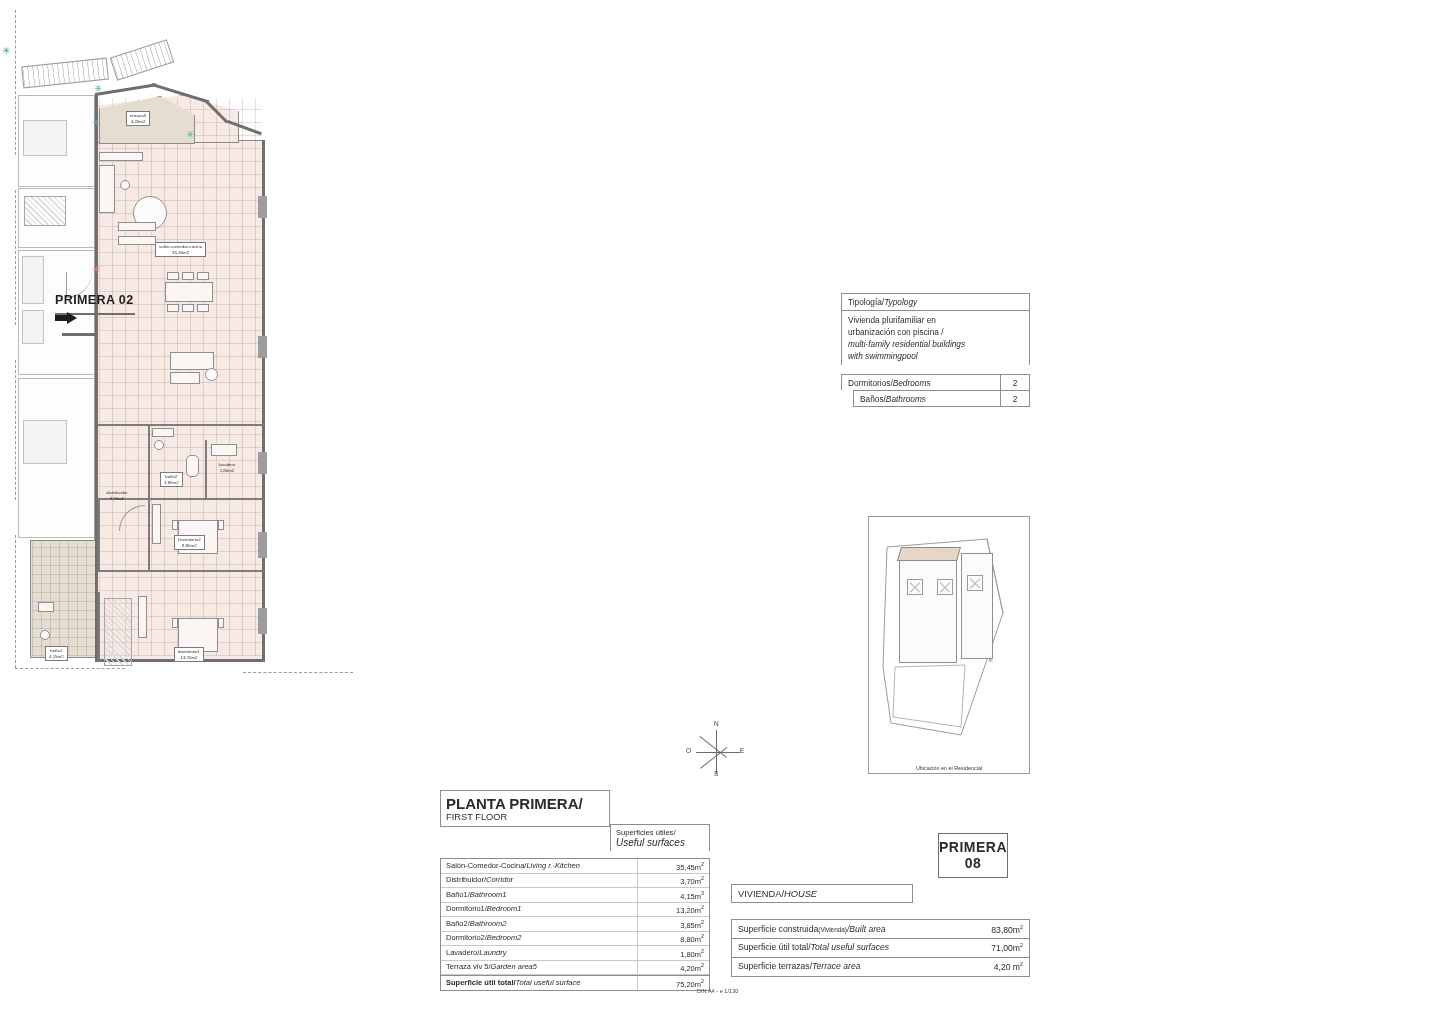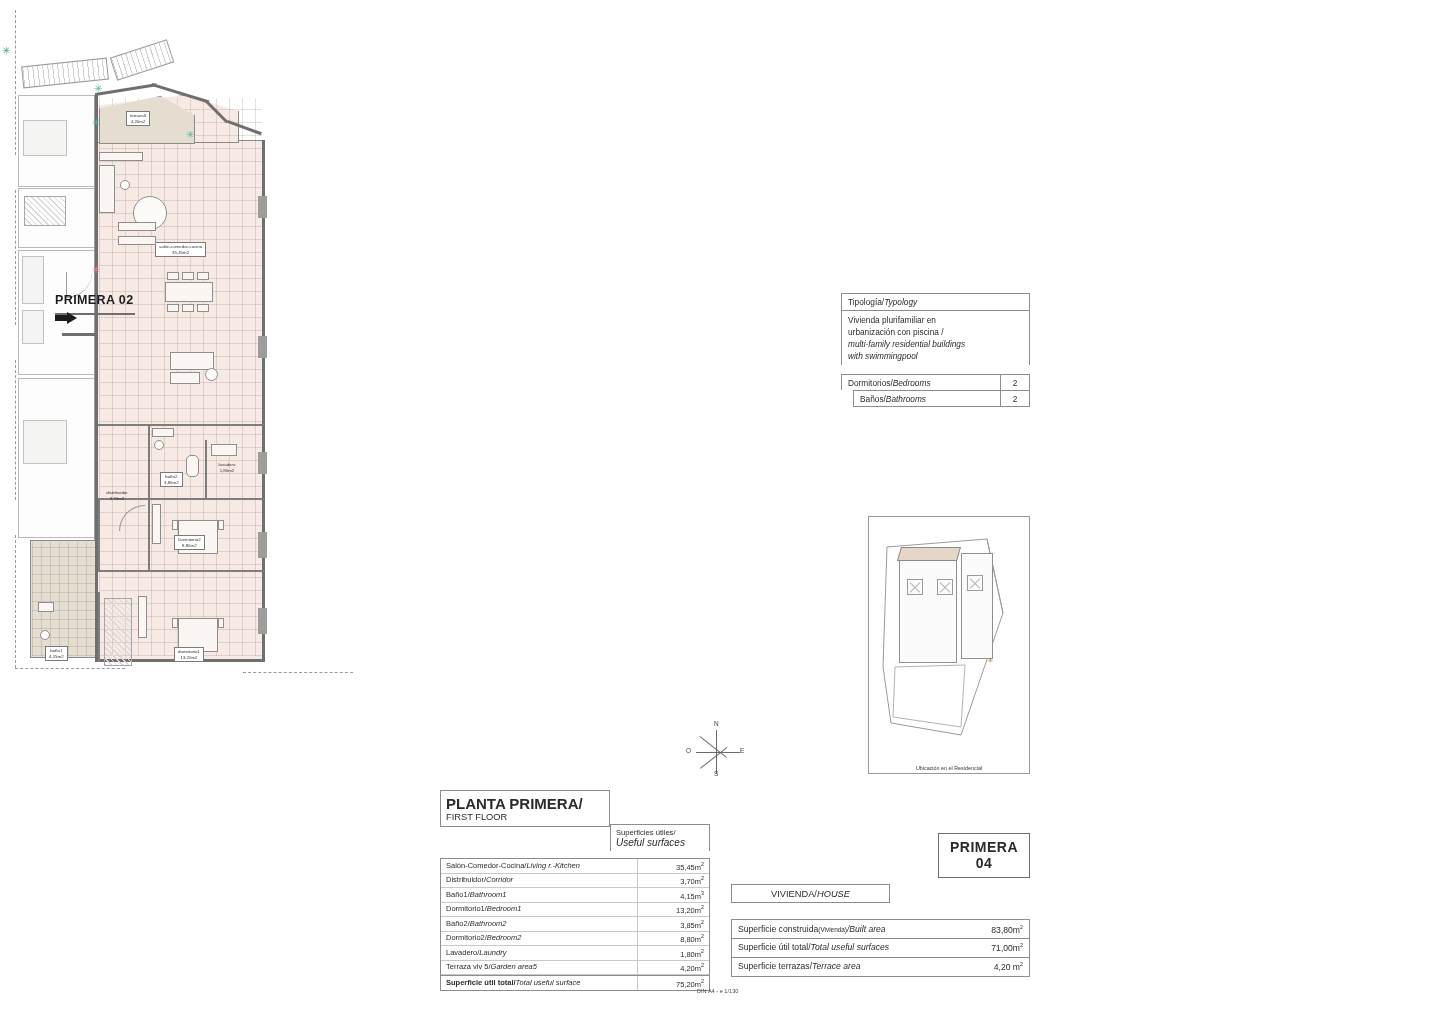--- a/index.html
+++ b/index.html
@@ -129,25 +129,25 @@
   #surf-table .r.total { border-top:1px solid #8d8d8d; }
   #surf-table .n { flex:1; padding:1.5px 5px; font-size:7.5px; white-space:nowrap; overflow:hidden; }
   #surf-table .n i { font-style:italic; }
   #surf-table .n b { font-weight:bold; }
   #surf-table .v { width:72px; padding:1.5px 5px; font-size:7.5px; text-align:right; border-left:1px solid #c9c9c9; }
   sup { font-size:5.4px; }
 
   #scale-note { position:absolute; left:697px; top:988px; font-size:5.6px; color:#4a4a4a; }
 
   
-  #unit-badge { position:absolute; left:938px; top:833px; width:92px; border:1px solid #6f6f6f; text-align:center; padding:5px 0 6px; }
+  #unit-badge { position:absolute; left:938px; top:833px; width:70px; border:1px solid #6f6f6f; text-align:center; padding:5px 0 6px; }
   #unit-badge .a { font-size:14px; font-weight:bold; letter-spacing:.5px; }
   #unit-badge .b { font-size:14px; font-weight:bold; letter-spacing:.5px; }
 
-  #house-title { position:absolute; left:731px; top:884px; width:159px; border:1px solid #8d8d8d; padding:3.5px 6px; font-size:9.3px;text-align:center; }
+  #house-title { position:absolute; left:731px; top:884px; width:182px; border:1px solid #8d8d8d; padding:3.5px 6px; font-size:9.3px; }
   #house-title i { font-style:italic; }
 
   #house-table { position:absolute; left:731px; top:919px; width:299px; border:1px solid #8d8d8d; }
   #house-table .r { display:flex; border-bottom:1px solid #8d8d8d; }
   #house-table .r:last-child { border-bottom:none; }
   #house-table .n { flex:1; padding:3.5px 6px; font-size:8.6px; }
   #house-table .n i { font-style:italic; }
   #house-table .n .sm { font-size:6.4px; }
   #house-table .v { width:78px; padding:3.5px 6px; font-size:8.6px; text-align:right; }
 </style>
@@ -401,21 +401,21 @@
     <div class="r total">
       <div class="n"><b>Superficie útil total/</b><i>Total useful surface</i></div>
       <div class="v"><span>75,20m</span><sup>2</sup></div>
     </div>
   </div>
 
   <div id="scale-note">DIN A4 - e 1/130</div>
 
   <div id="unit-badge">
     <div class="a">PRIMERA</div>
-    <div class="b">04</div>
+    <div class="b">08</div>
   </div>
 
   <div id="house-title">
     <span>VIVIENDA/</span><i>HOUSE</i>
   </div>
 
   <div id="house-table">
     <div class="r">
       <div class="n"><span>Superficie construida</span><span class="sm">(Vivienda)</span><i>/</i><i>Built area</i></div>
       <div class="v"><span>83,80m</span><sup>2</sup></div>

